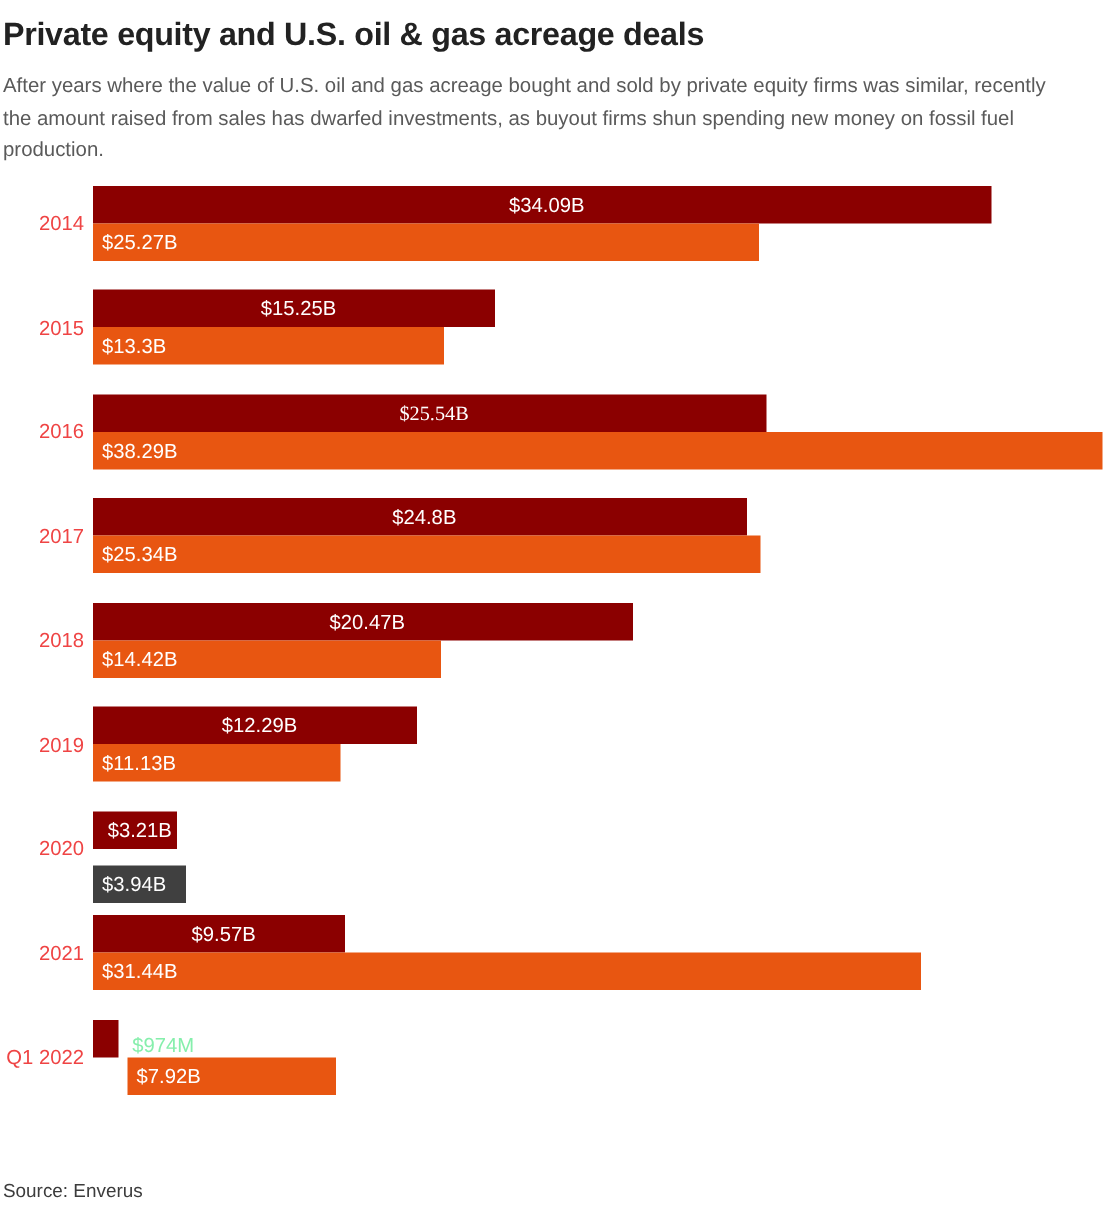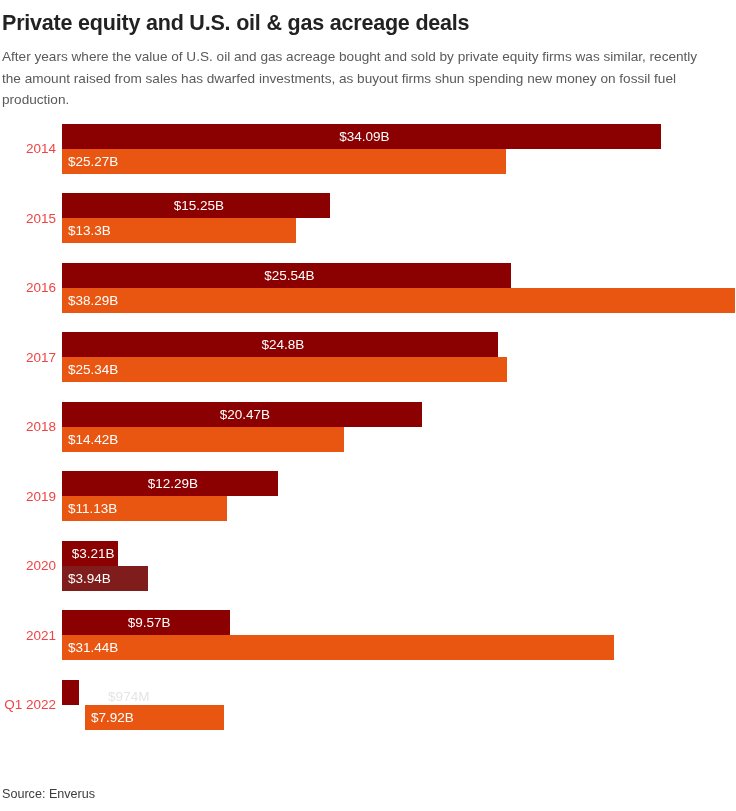--- a/index.html
+++ b/index.html
@@ -95,26 +95,25 @@
   .bar.sold   { background: #E85611; }
 
   .bar-value {
     font-size: 13.5px;
     color: #ffffff;
     padding-left: 6px;
     white-space: nowrap;
     line-height: 25px;
   }
   .bar-value.outside {
-    color: #e5e5e5;
+    color: #86efac;
     padding-left: 9px;
     position: absolute;
     left: 100%;
     top: 4px;
-    margin-left: 20px;
   }
 
   
   .footer {
     position: absolute;
     left: 2px;
     bottom: 10px;
     font-size: 12.6px;
     color: #3c3c3c;
     font-weight: normal;
@@ -158,21 +157,21 @@
             <div class="bar sold" style="width: 233.681px; background: rgb(232, 86, 17);">
               <span class="bar-value">$13.3B</span>
             </div>
           </div>
         </div>
       </div>
       <div class="bar-group">
         <div class="year-label">2016</div>
         <div class="bars">
           <div class="bar-row">
-            <div class="bar bought" style="width: 448.738px; background: rgb(139, 0, 0);">
+            <div class="bar bought" style="width: 448.738px; background: rgb(139, 0, 0); font-family: Liberation Serif, serif;">
               <span class="bar-value">$25.54B</span>
             </div>
           </div>
           <div class="bar-row">
             <div class="bar sold" style="width: 672.755px; background: rgb(232, 86, 17);">
               <span class="bar-value">$38.29B</span>
             </div>
           </div>
         </div>
       </div>
@@ -193,21 +192,21 @@
       </div>
       <div class="bar-group">
         <div class="year-label">2018</div>
         <div class="bars">
           <div class="bar-row">
             <div class="bar bought" style="width: 359.658px; background: rgb(139, 0, 0);">
               <span class="bar-value">$20.47B</span>
             </div>
           </div>
           <div class="bar-row">
-            <div class="bar sold" style="width: 282px; background: rgb(232, 86, 17);">
+            <div class="bar sold" style="width: 232px; background: rgb(232, 86, 17);">
               <span class="bar-value">$14.42B</span>
             </div>
           </div>
         </div>
       </div>
       <div class="bar-group">
         <div class="year-label">2019</div>
         <div class="bars">
           <div class="bar-row">
             <div class="bar bought" style="width: 215.935px; background: rgb(139, 0, 0);">
@@ -223,21 +222,21 @@
       </div>
       <div class="bar-group">
         <div class="year-label">2020</div>
         <div class="bars">
           <div class="bar-row">
             <div class="bar bought" style="width: 56.3997px; background: rgb(139, 0, 0);">
               <span class="bar-value">$3.21B</span>
             </div>
           </div>
           <div class="bar-row">
-            <div class="bar sold" style="width: 86px; background: #7f1d1d;">
+            <div class="bar sold" style="width: 62px; background: #404040; margin-top: 11px;">
               <span class="bar-value">$3.94B</span>
             </div>
           </div>
         </div>
       </div>
       <div class="bar-group">
         <div class="year-label">2021</div>
         <div class="bars">
           <div class="bar-row">
             <div class="bar bought" style="width: 168.145px; background: rgb(139, 0, 0);">

